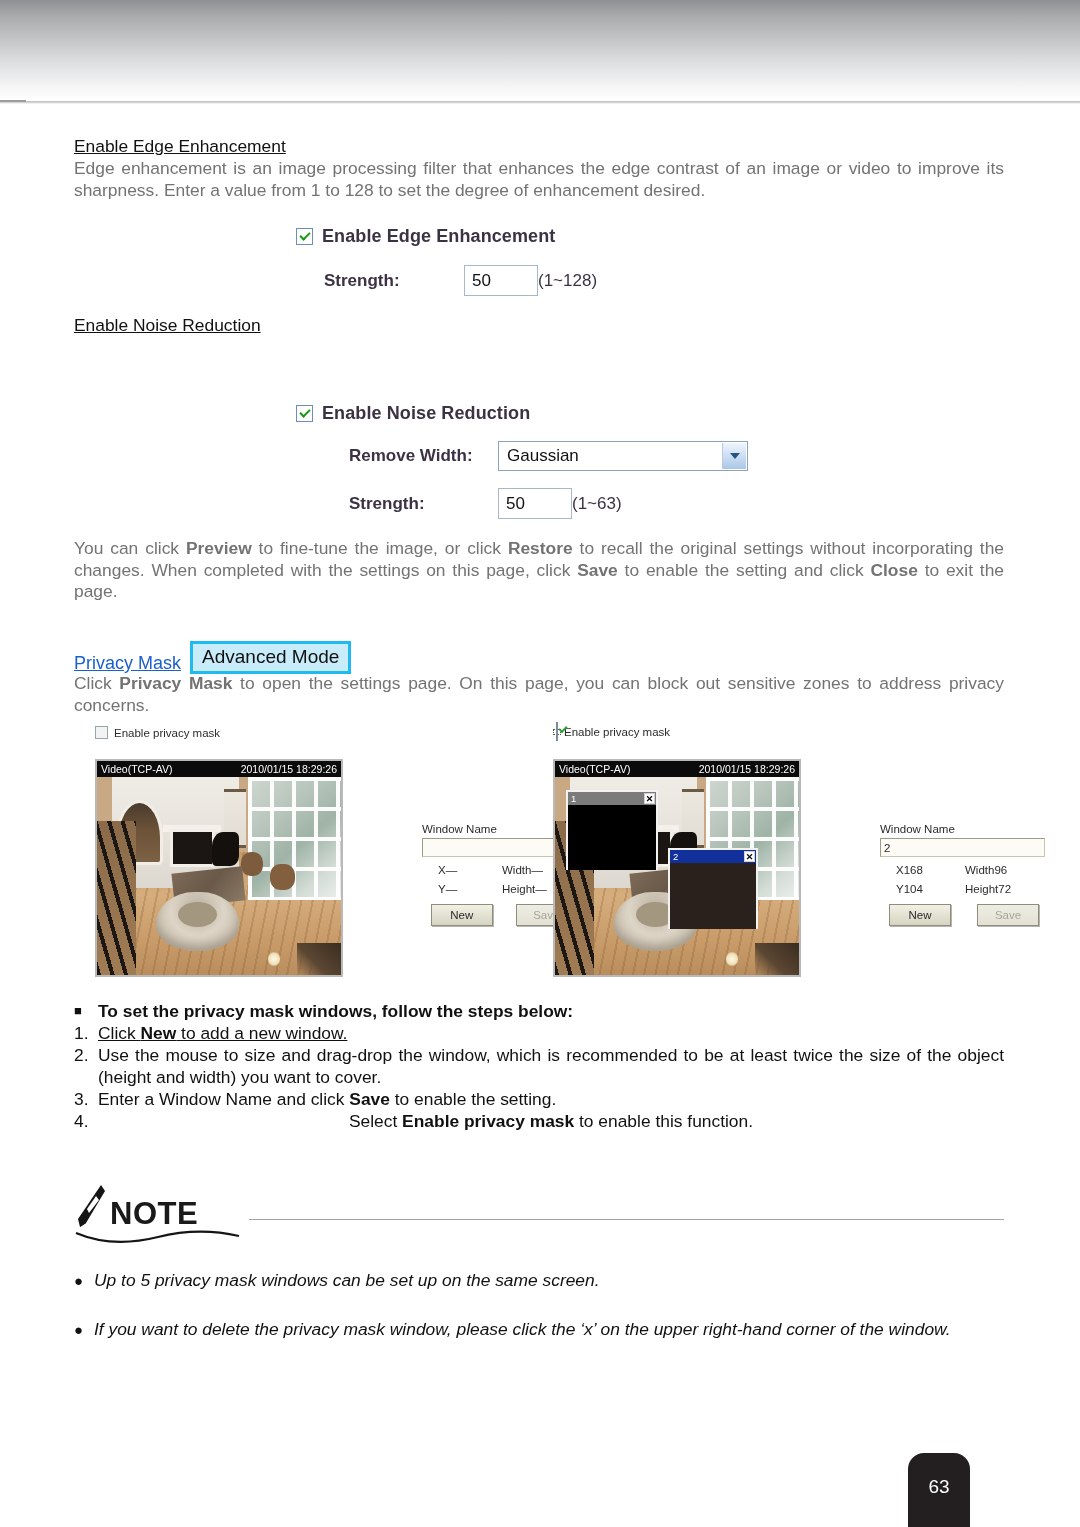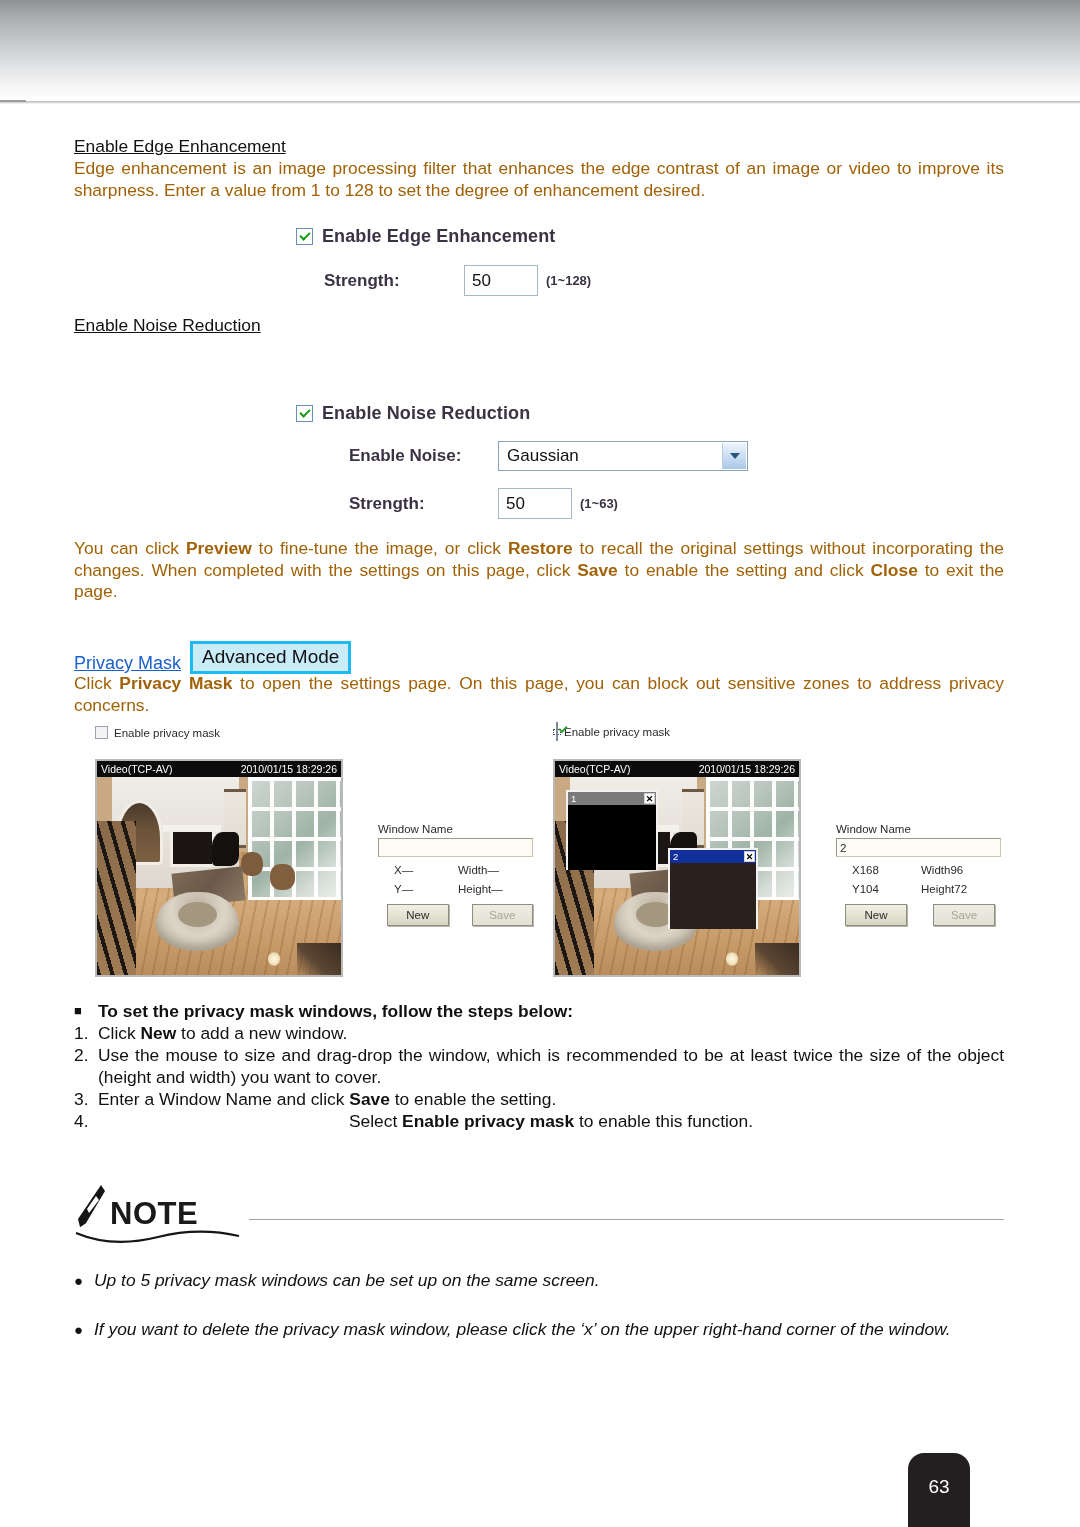--- a/index.html
+++ b/index.html
@@ -29,21 +29,21 @@
   }
 
   
   .content {
     position:absolute; left:0; top:0; width:1080px; height:1527px;
   }
 
   .body-text {
     font-size:17.4px;
     line-height:21.6px;
-    color:#a16207;
+    color:#737373;
     text-align:justify;
   }
 
   .heading-underline {
     font-size:17.4px;
     line-height:21.6px;
     text-decoration:underline;
     color:#111;
   }
 
@@ -91,21 +91,21 @@
     border:1px solid #a9b8c9;
     background:#fff;
     font-size:17px;
     color:#111;
     padding:0 0 0 7px;
     display:flex; align-items:center;
     font-weight:normal;
   }
 
   .hint {
-    font-size:13px; color:#3b3244; font-weight:bold; margin-left:8px; white-space:nowrap;
+    font-size:17px; color:#3b3244; font-weight:normal; margin-left:0; white-space:nowrap;
   }
 
   .selectbox {
     width:250px; height:30px;
     border:1px solid #8ca3bd;
     background:#fff;
     display:flex; align-items:center;
     font-size:17px; color:#111;
     position:relative;
     padding-left:8px;
@@ -268,21 +268,21 @@
   .maskwin.active .bar { background:#12309c; }
   .maskwin .body { background:#000; }
   .maskwin.active .body { background:#2a211c; }
   .closebtn {
     width:11px;height:11px;background:#fff;color:#000;
     font-size:9px;line-height:10px;text-align:center;font-weight:bold;
     border:1px solid #cfcfcf;
   }
 
   
-  .sform { position:absolute; font-size:11.5px; color:#2b2b2b; }
+  .sform { position:absolute; font-size:11.5px; color:#2b2b2b;margin-left:44px; }
   .sform .wn-label { font-size:11.5px; margin-bottom:3px; }
   .sform .wn-input {
     height:19px; border:1px solid #c8c5ae; border-top-color:#9d9a86; border-left-color:#9d9a86;
     background:#fcfbf5; display:flex; align-items:center; padding-left:3px; font-size:11.5px;
   }
   .sform .coords { display:flex; margin-top:7px; }
   .sform .coords span { display:block; }
   .sbtn-row { display:flex; margin-top:9px; }
   .sbtn {
     width:62px;height:22px;
@@ -355,21 +355,21 @@
   <div class="col" style="top:315px;">
     <div class="heading-underline">Enable Noise Reduction</div>
   </div>
 
   <div class="widget" style="left:296px; top:403px;">
     <div class="wrow">
       <span class="chk"></span>
       <span class="chk-label">Enable Noise Reduction</span>
     </div>
     <div class="wrow" style="margin-top:17px; margin-left:53px;">
-      <span class="field-label" style="width:149px;">Enable Noise:</span>
+      <span class="field-label" style="width:149px;">Remove Width:</span>
       <span class="selectbox">
         <span>Gaussian</span>
         <span class="arrowbtn">
             <i></i>
           </span>
       </span>
     </div>
     <div class="wrow" style="margin-top:17px; margin-left:53px;">
       <span class="field-label" style="width:149px;">Strength:</span>
       <span class="textbox">50</span>
@@ -511,21 +511,21 @@
   </div>
 
   <div class="col" style="top:1000px;">
     <div class="li">
       <span class="marker bullet-sq">■</span>
       <span class="txt" style="text-align:left;font-weight:bold;">To set the privacy mask windows, follow the steps below:</span>
     </div>
 
     <div class="li">
       <span class="marker">1.</span>
-      <span class="txt" style="text-align:left;"><span>Click </span><b>New</b><span> to add a new window.</span></span>
+      <span class="txt" style="text-align:left;text-decoration:underline;"><span>Click </span><b>New</b><span> to add a new window.</span></span>
     </div>
 
     <div class="li">
       <span class="marker">2.</span>
       <span class="txt">Use the mouse to size and drag-drop the window, which is recommended to be at least twice the size of the object (height and width) you want to cover.</span>
     </div>
 
     <div class="li">
       <span class="marker">3.</span>
       <span class="txt" style="text-align:left;"><span>Enter a Window Name and click </span><b>Save</b><span> to enable the setting.</span></span>

